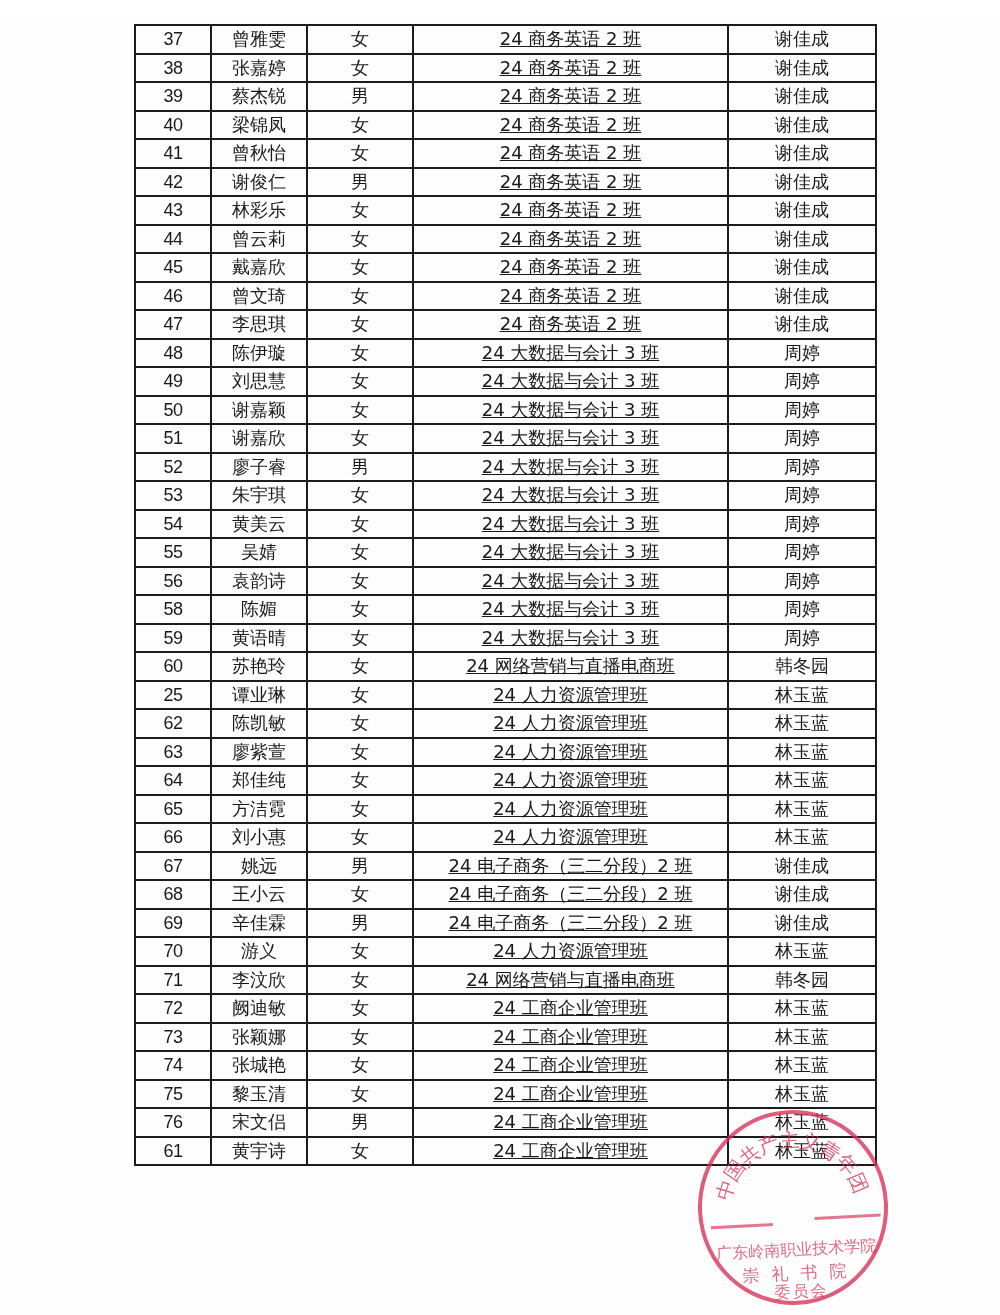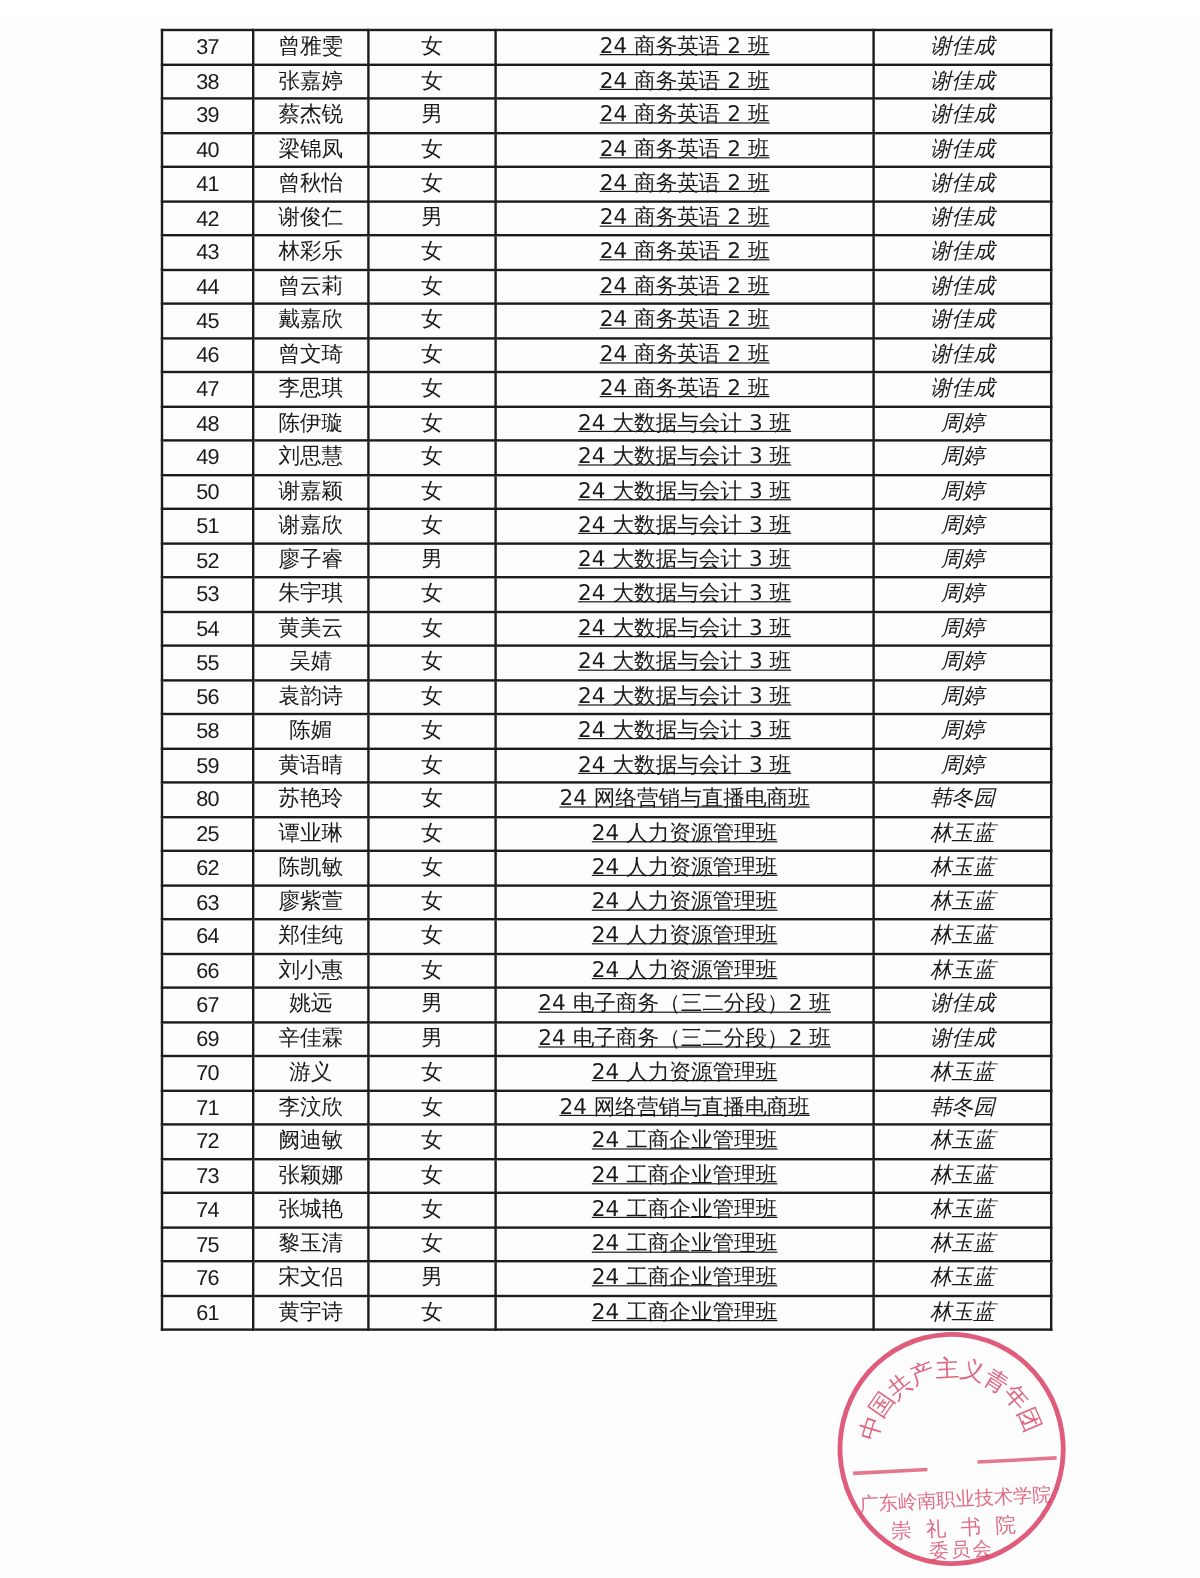--- a/index.html
+++ b/index.html
@@ -39,21 +39,21 @@
       vertical-align: middle;
       font-size: 18px;
       line-height: 26px;
       white-space: nowrap;
       overflow: hidden;
     }
     td.c-no { width: 74px; font-family: "Liberation Sans Narrow", "Liberation Sans", sans-serif; letter-spacing: -0.5px; }
     td.c-name { width: 94px; margin-left: 12px; }
     td.c-gender { width: 104px; }
     td.c-class { width: 313px; text-decoration: underline; }
-    td.c-advisor { width: 146px; font-style: italic; }
+    td.c-advisor { width: 146px; }
 
     .stamp {
       position: absolute;
       left: 698px;
       top: 1094px;
       width: 190px;
       height: 195px;
       border-radius: 50%;
       border: 4px solid rgba(214, 48, 84, 0.78);
       box-sizing: border-box;
@@ -261,21 +261,21 @@
           <td class="c-advisor">周婷</td>
         </tr>
         <tr>
           <td class="c-no">59</td>
           <td class="c-name">黄语晴</td>
           <td class="c-gender">女</td>
           <td class="c-class">24 大数据与会计 3 班</td>
           <td class="c-advisor">周婷</td>
         </tr>
         <tr>
-          <td class="c-no">80</td>
+          <td class="c-no">60</td>
           <td class="c-name">苏艳玲</td>
           <td class="c-gender">女</td>
           <td class="c-class">24 网络营销与直播电商班</td>
           <td class="c-advisor">韩冬园</td>
         </tr>
         <tr>
           <td class="c-no">25</td>
           <td class="c-name">谭业琳</td>
           <td class="c-gender">女</td>
           <td class="c-class">24 人力资源管理班</td>
@@ -296,30 +296,44 @@
           <td class="c-advisor">林玉蓝</td>
         </tr>
         <tr>
           <td class="c-no">64</td>
           <td class="c-name">郑佳纯</td>
           <td class="c-gender">女</td>
           <td class="c-class">24 人力资源管理班</td>
           <td class="c-advisor">林玉蓝</td>
         </tr>
         <tr>
+          <td class="c-no">65</td>
+          <td class="c-name">方洁霓</td>
+          <td class="c-gender">女</td>
+          <td class="c-class">24 人力资源管理班</td>
+          <td class="c-advisor">林玉蓝</td>
+        </tr>
+        <tr>
           <td class="c-no">66</td>
           <td class="c-name">刘小惠</td>
           <td class="c-gender">女</td>
           <td class="c-class">24 人力资源管理班</td>
           <td class="c-advisor">林玉蓝</td>
         </tr>
         <tr>
           <td class="c-no">67</td>
           <td class="c-name">姚远</td>
           <td class="c-gender">男</td>
+          <td class="c-class">24 电子商务（三二分段）2 班</td>
+          <td class="c-advisor">谢佳成</td>
+        </tr>
+        <tr>
+          <td class="c-no">68</td>
+          <td class="c-name">王小云</td>
+          <td class="c-gender">女</td>
           <td class="c-class">24 电子商务（三二分段）2 班</td>
           <td class="c-advisor">谢佳成</td>
         </tr>
         <tr>
           <td class="c-no">69</td>
           <td class="c-name">辛佳霖</td>
           <td class="c-gender">男</td>
           <td class="c-class">24 电子商务（三二分段）2 班</td>
           <td class="c-advisor">谢佳成</td>
         </tr>

